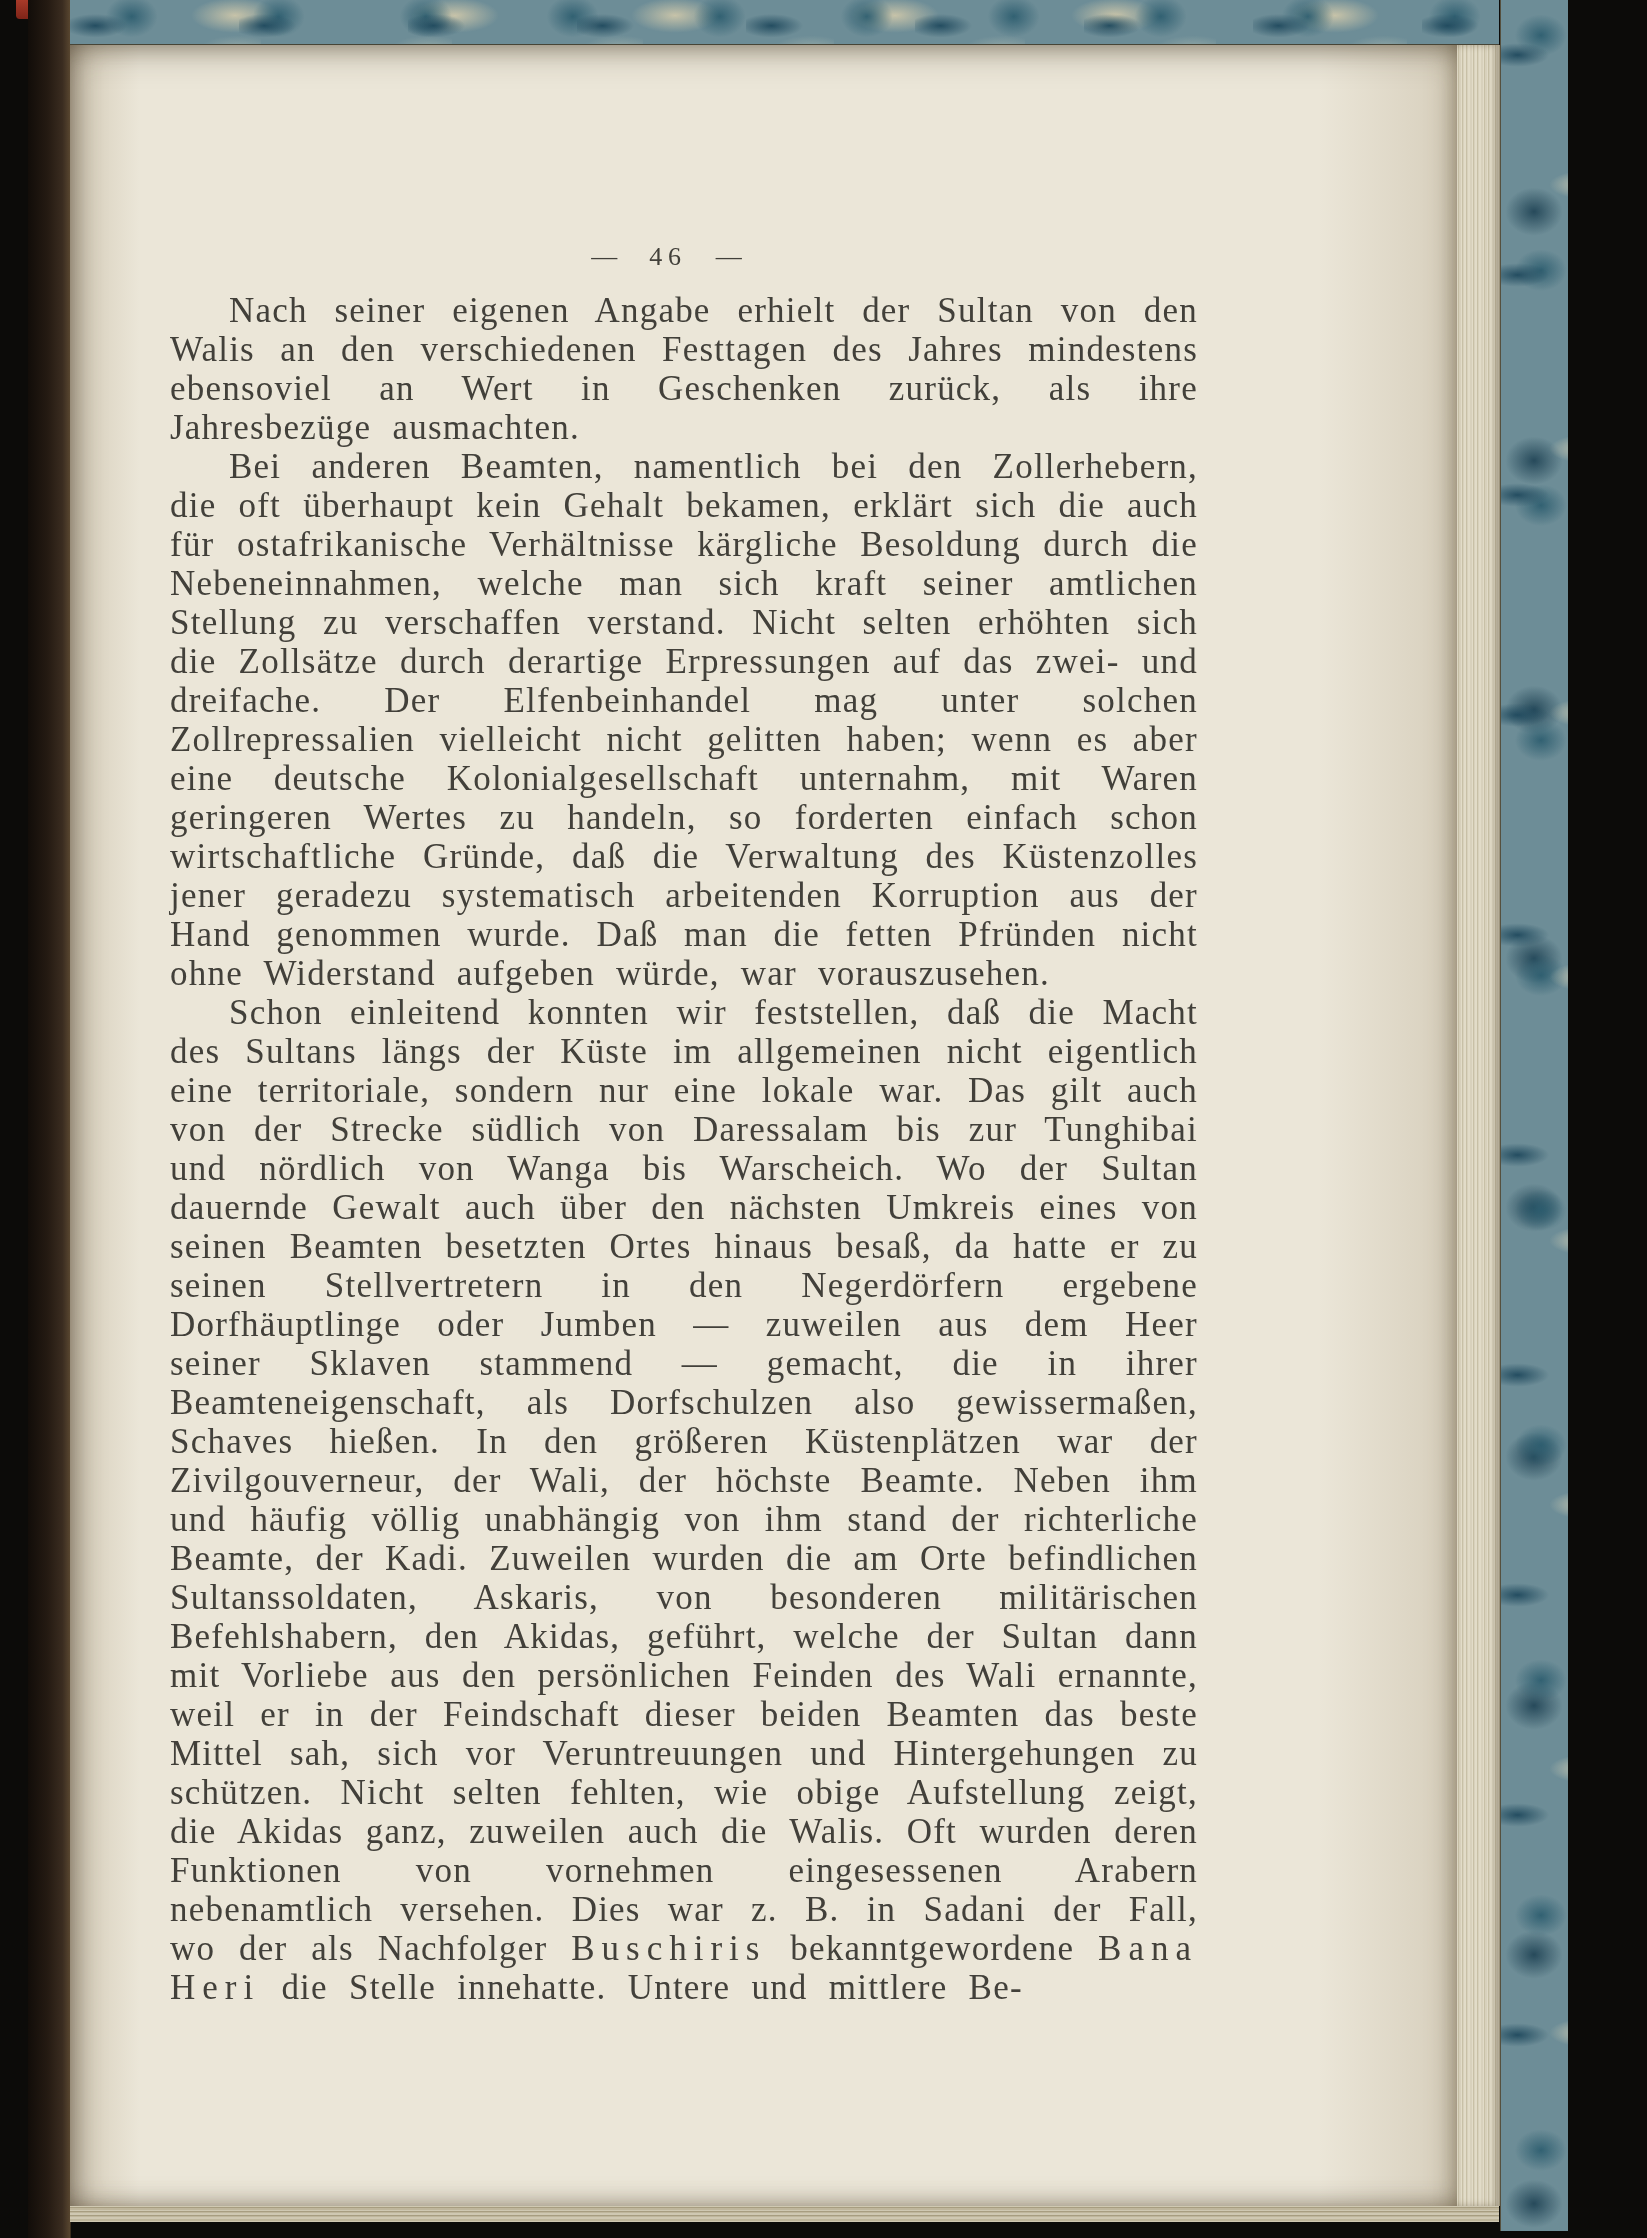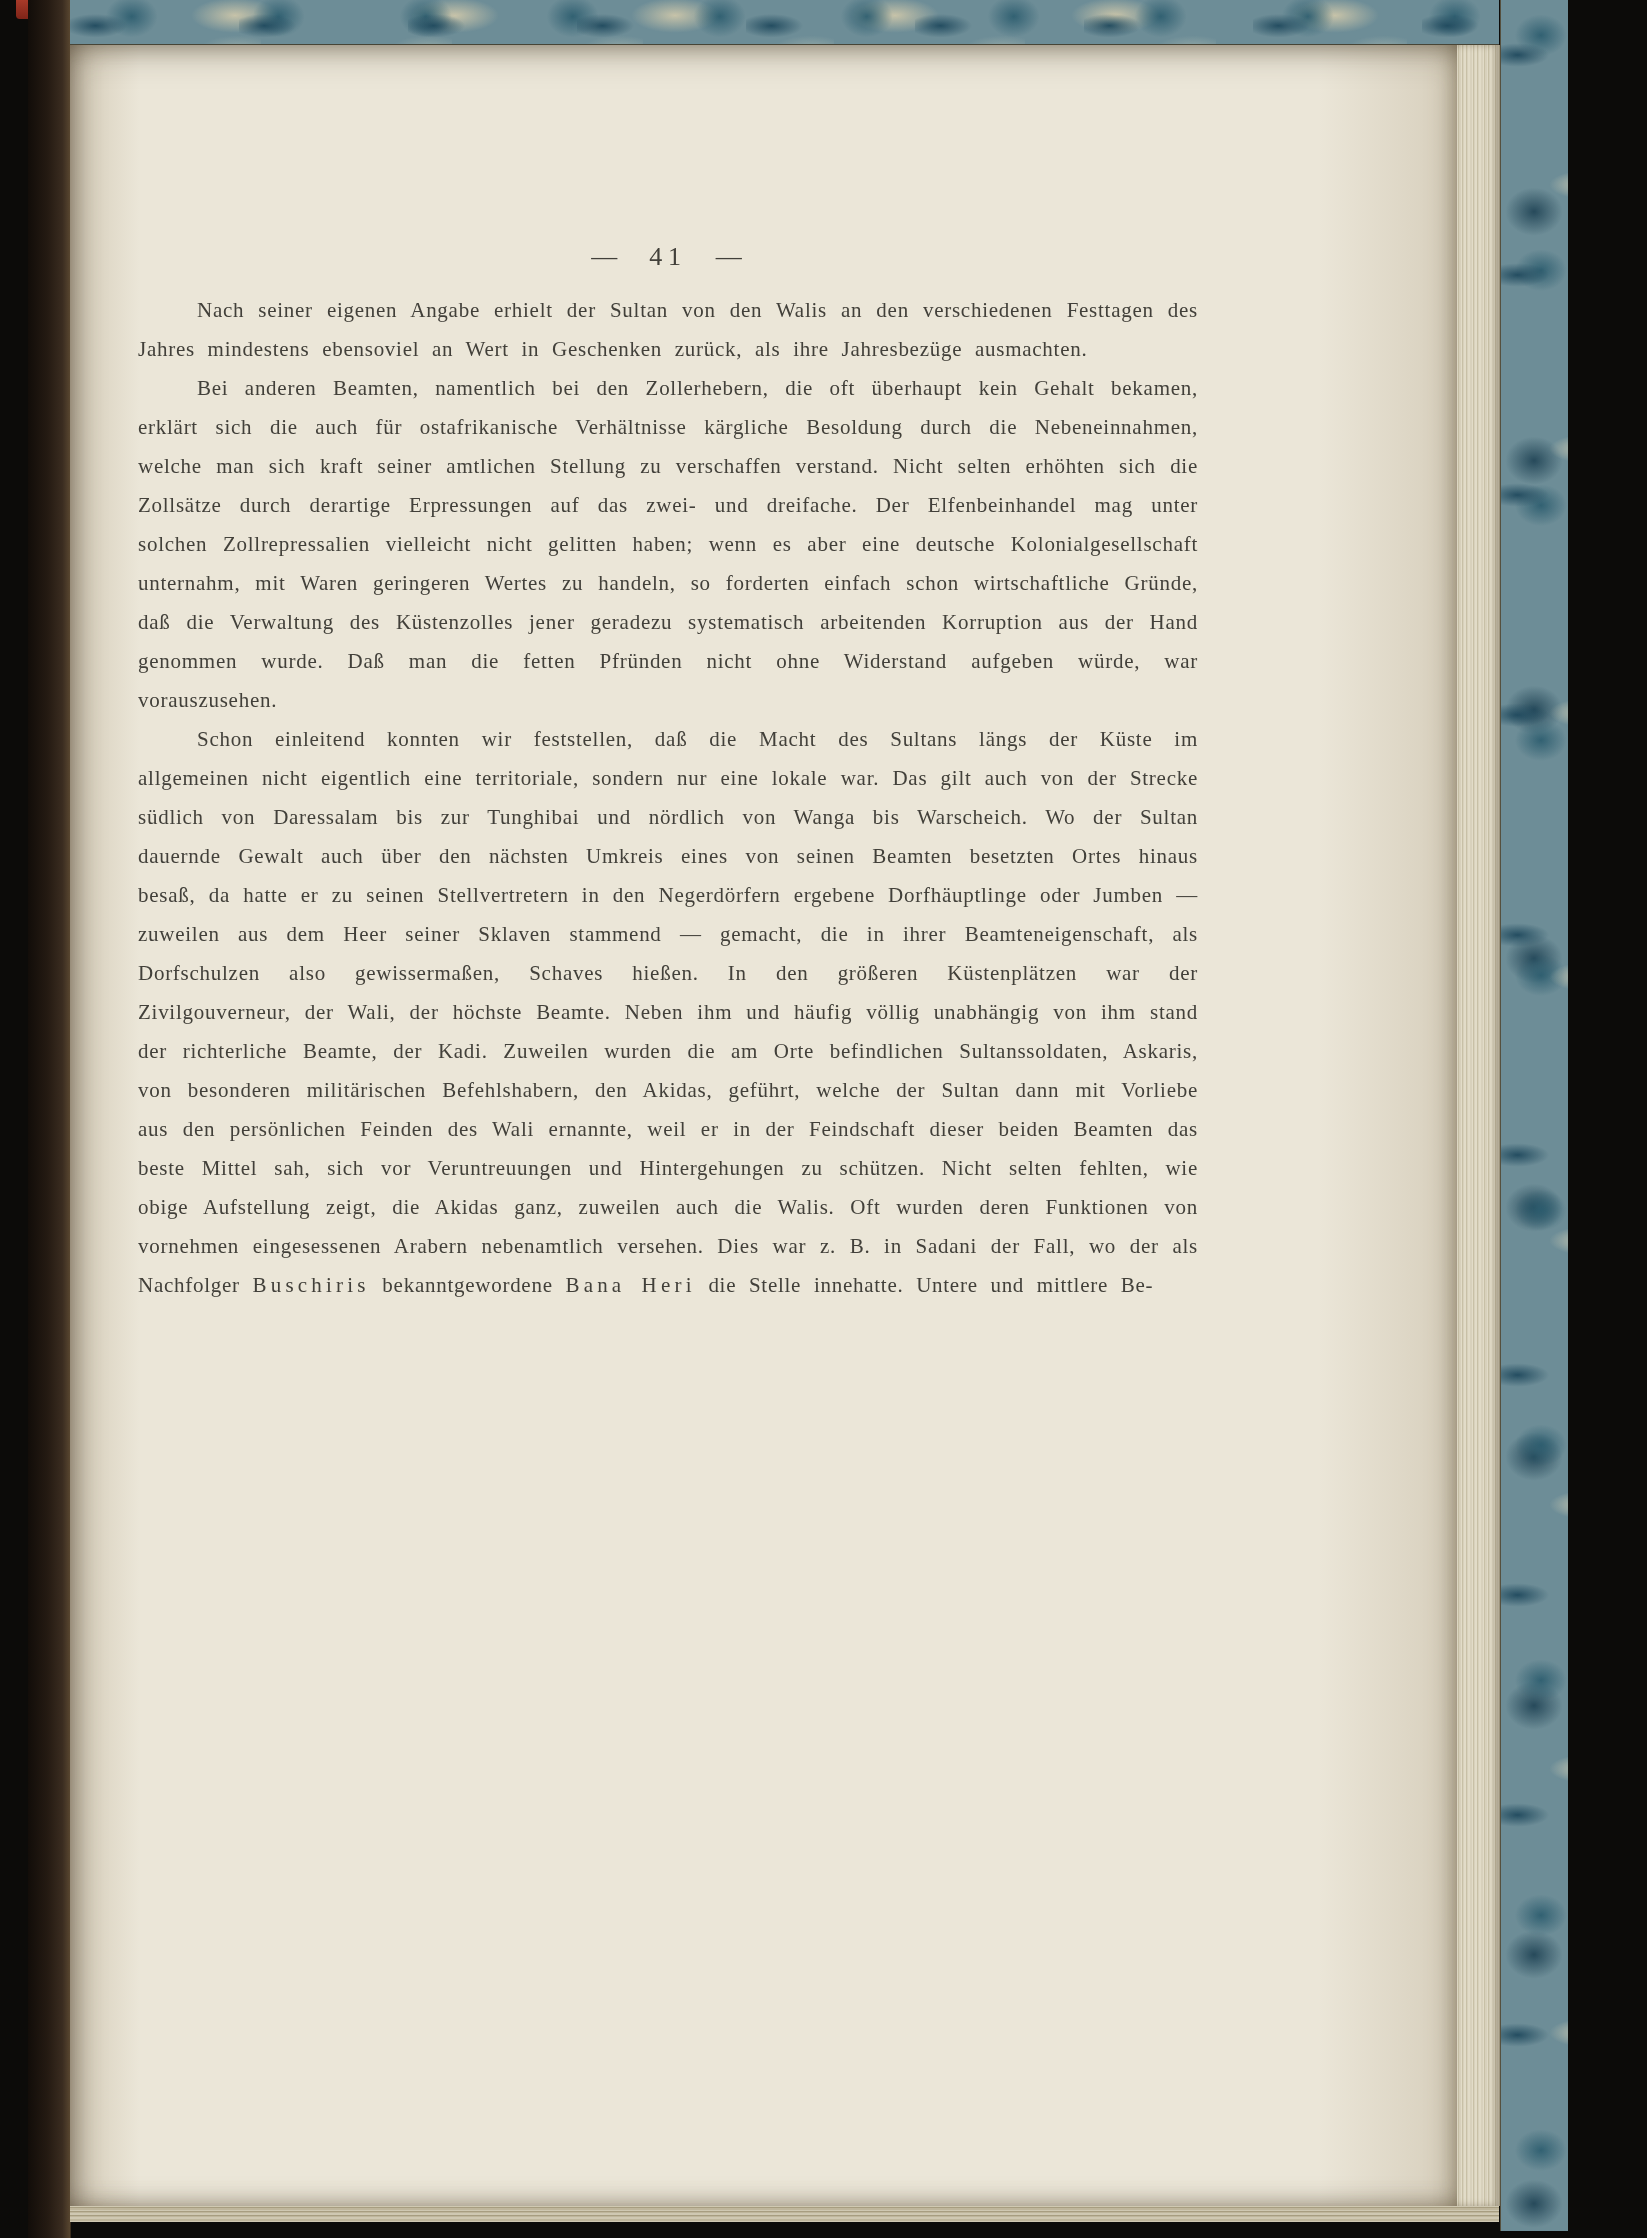--- a/index.html
+++ b/index.html
@@ -84,42 +84,43 @@
     letter-spacing:.12em;
     margin-bottom:19px;
   }
   .page-number .num{letter-spacing:.22em;}
 
   .text-column{
     margin-left:68px;width:1060px;
     color:var(--ink);
   }
   .para{
-    font-size:21px;line-height:39px;
+    font-size:35px;line-height:39px;
     letter-spacing:.035em;word-spacing:.32em;
     text-align:justify;text-indent:59px;
     color:var(--ink);
+    margin-left:32px;
   }
   .sperr{letter-spacing:.2em;font-family:Liberation Serif, serif;}
 </style>
 </head>
 <body>
 
 <div class="scene">
   <div class="headband"></div>
   <div class="spine"></div>
   <div class="marble top"></div>
   <div class="marble side"></div>
   <div class="fore-edge"></div>
   <div class="bottom-edge"></div>
 
   <div class="page">
     <div class="page-number">
       <span>—</span>
-      <span class="num">41</span>
+      <span class="num">46</span>
       <span>—</span>
     </div>
     <div class="text-column" id="paragraphs">
         <p class="para"><span>Nach seiner eigenen Angabe erhielt der Sultan von den Walis an den verschiedenen Festtagen des Jahres mindestens ebensoviel an Wert in Geschenken zurück, als ihre Jahresbezüge ausmachten.</span></p>
         <p class="para"><span>Bei anderen Beamten, namentlich bei den Zollerhebern, die oft überhaupt kein Gehalt bekamen, erklärt sich die auch für ostafrikanische Verhältnisse kärgliche Besoldung durch die Nebeneinnahmen, welche man sich kraft seiner amtlichen Stellung zu verschaffen verstand. Nicht selten erhöhten sich die Zollsätze durch derartige Erpressungen auf das zwei- und dreifache. Der Elfenbeinhandel mag unter solchen Zollrepressalien vielleicht nicht gelitten haben; wenn es aber eine deutsche Kolonialgesellschaft unternahm, mit Waren geringeren Wertes zu handeln, so forderten einfach schon wirtschaftliche Gründe, daß die Verwaltung des Küstenzolles jener geradezu systematisch arbeitenden Korruption aus der Hand genommen wurde. Daß man die fetten Pfründen nicht ohne Widerstand aufgeben würde, war vorauszusehen.</span></p>
         <p class="para"><span>Schon einleitend konnten wir feststellen, daß die Macht des Sultans längs der Küste im allgemeinen nicht eigentlich eine territoriale, sondern nur eine lokale war. Das gilt auch von der Strecke südlich von Daressalam bis zur Tunghibai und nördlich von Wanga bis Warscheich. Wo der Sultan dauernde Gewalt auch über den nächsten Umkreis eines von seinen Beamten besetzten Ortes hinaus besaß, da hatte er zu seinen Stellvertretern in den Negerdörfern ergebene Dorfhäuptlinge oder Jumben — zuweilen aus dem Heer seiner Sklaven stammend — gemacht, die in ihrer Beamteneigenschaft, als Dorfschulzen also gewissermaßen, Schaves hießen. In den größeren Küstenplätzen war der Zivilgouverneur, der Wali, der höchste Beamte. Neben ihm und häufig völlig unabhängig von ihm stand der richterliche Beamte, der Kadi. Zuweilen wurden die am Orte befindlichen Sultanssoldaten, Askaris, von besonderen militärischen Befehlshabern, den Akidas, geführt, welche der Sultan dann mit Vorliebe aus den persönlichen Feinden des Wali ernannte, weil er in der Feindschaft dieser beiden Beamten das beste Mittel sah, sich vor Veruntreuungen und Hintergehungen zu schützen. Nicht selten fehlten, wie obige Aufstellung zeigt, die Akidas ganz, zuweilen auch die Walis. Oft wurden deren Funktionen von vornehmen eingesessenen Arabern nebenamtlich versehen. Dies war z. B. in Sadani der Fall, wo der als Nachfolger </span><span class="sperr">Buschiris</span><span> bekanntgewordene </span><span class="sperr">Bana Heri</span><span> die Stelle innehatte. Untere und mittlere Be-</span></p>
       </div>
   </div>
 </div>
 

